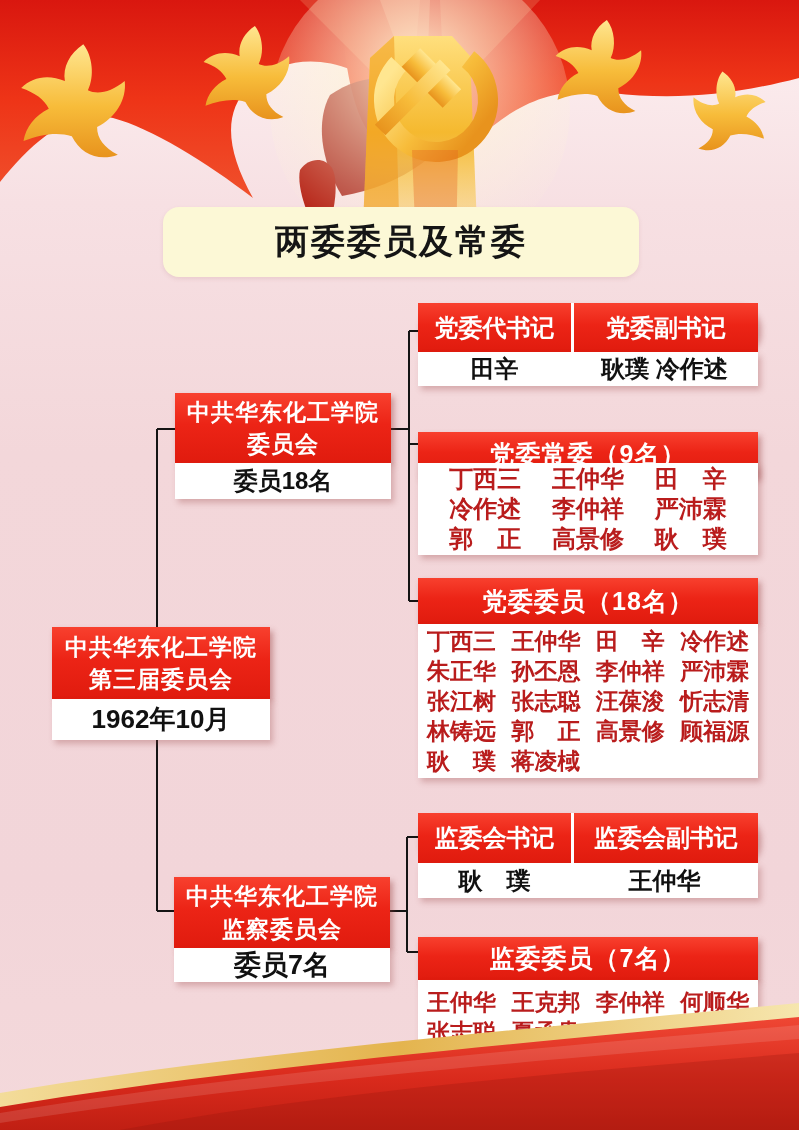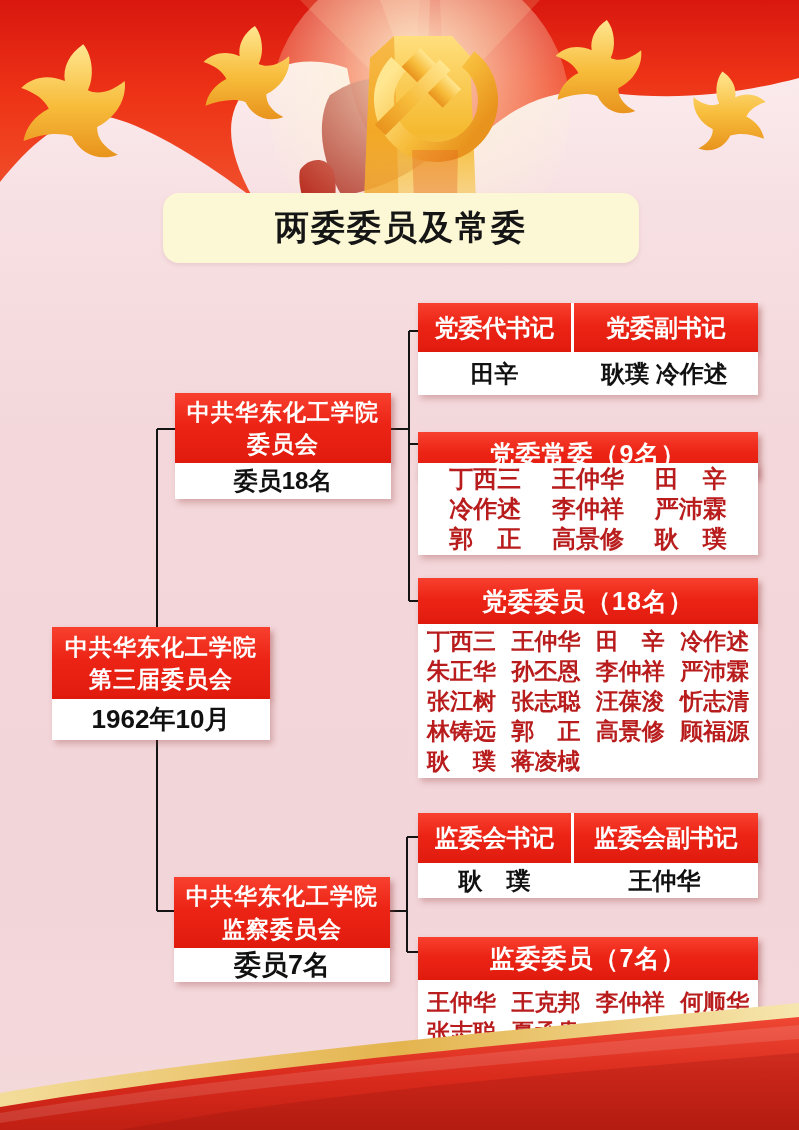--- a/index.html
+++ b/index.html
@@ -4,21 +4,21 @@
 <style>
   html,body{margin:0;padding:0;}
   body{font-family:"Liberation Sans","DejaVu Sans",sans-serif;}
   .canvas{position:relative;width:799px;height:1130px;overflow:hidden;
     background:linear-gradient(180deg,#fdf1f2 0%,#f7e0e3 18%,#f3d7da 40%,#f2d5d9 78%,#f4d9db 100%);}
   svg{display:block;}
   .header-art{position:absolute;left:0;top:0;}
   .ribbon-art{position:absolute;left:0;bottom:0;}
   .connectors{position:absolute;left:0;top:0;}
 
-  .title-box{position:absolute;left:163px;top:193px;width:476px;height:70px;
+  .title-box{position:absolute;left:163px;top:207px;width:476px;height:70px;
     background:#fcf8d6;border-radius:16px;display:flex;align-items:center;justify-content:center;
     box-shadow:0 2px 4px rgba(180,120,120,.18);}
   .title-box span{font-size:34px;font-weight:bold;color:#151515;letter-spacing:2px;}
 
   .red-box{position:absolute;background:linear-gradient(180deg,#f8402e 0%,#ec2416 45%,#e01b0e 100%);
     color:#fff;font-weight:bold;display:flex;flex-direction:column;align-items:center;justify-content:center;
     text-align:center;box-shadow:3px 4px 6px rgba(146,58,58,.45);}
   .red-box .ln{line-height:1.4;font-size:23px;letter-spacing:1px;}
   .white-box{position:absolute;background:#ffffff;color:#111;font-weight:bold;
     display:flex;align-items:center;justify-content:center;text-align:center;
@@ -27,33 +27,33 @@
   
   .lA-red{left:175px;top:393px;width:216px;height:70px;}
   .lA-white{left:175px;top:463px;width:216px;height:36px;font-size:24px;}
   .lB-red{left:52px;top:627px;width:218px;height:72px;}
   .lB-white{left:52px;top:699px;width:218px;height:41px;font-size:26px;}
   .lC-red{left:174px;top:877px;width:216px;height:71px;}
   .lC-white{left:174px;top:948px;width:216px;height:34px;font-size:27px;}
 
   
   .rb{left:418px;width:340px;}
-  .dual-head{position:absolute;display:flex;box-shadow:3px 4px 6px rgba(146,58,58,.45);}
+  .dual-head{position:absolute;display:flex;box-shadow:3px 4px 6px rgba(146,58,58,.45);border-radius:22px;}
   .dual-head .seg{background:linear-gradient(180deg,#f8402e 0%,#ec2416 45%,#e01b0e 100%);
     color:#fff;font-weight:bold;font-size:24px;display:flex;align-items:center;justify-content:center;}
   .dual-head .seg.l{width:45%;border-right:3px solid #fff;}
   .dual-head .seg.r{flex:1;}
   .dual-vals{position:absolute;display:flex;background:#fff;box-shadow:3px 4px 6px rgba(146,58,58,.30);}
   .dual-vals .seg{display:flex;align-items:center;justify-content:center;
     font-weight:bold;font-size:24px;color:#111;}
   .dual-vals .seg.l{width:45%;}
   .dual-vals .seg.r{flex:1;}
 
   .r1-head{top:303px;height:49px;}
-  .r1-vals{top:352px;height:43px;}
+  .r1-vals{top:352px;height:34px;}
   .r4-head{top:813px;height:50px;}
   .r4-vals{top:863px;height:35px;}
 
   .list-head{position:absolute;background:linear-gradient(180deg,#f8402e 0%,#ec2416 45%,#e01b0e 100%);
     color:#fff;font-weight:bold;font-size:25px;display:flex;align-items:center;justify-content:center;
     box-shadow:3px 4px 6px rgba(146,58,58,.45);letter-spacing:1px;}
   .list-body{position:absolute;background:#fff;color:#b91c1c;font-weight:bold;
     box-shadow:3px 4px 6px rgba(146,58,58,.30);display:flex;flex-direction:column;justify-content:center;}
   .list-body .row{white-space:pre;line-height:30px;}
   .centered .row{text-align:center;font-size:24px;word-spacing:24px;}

